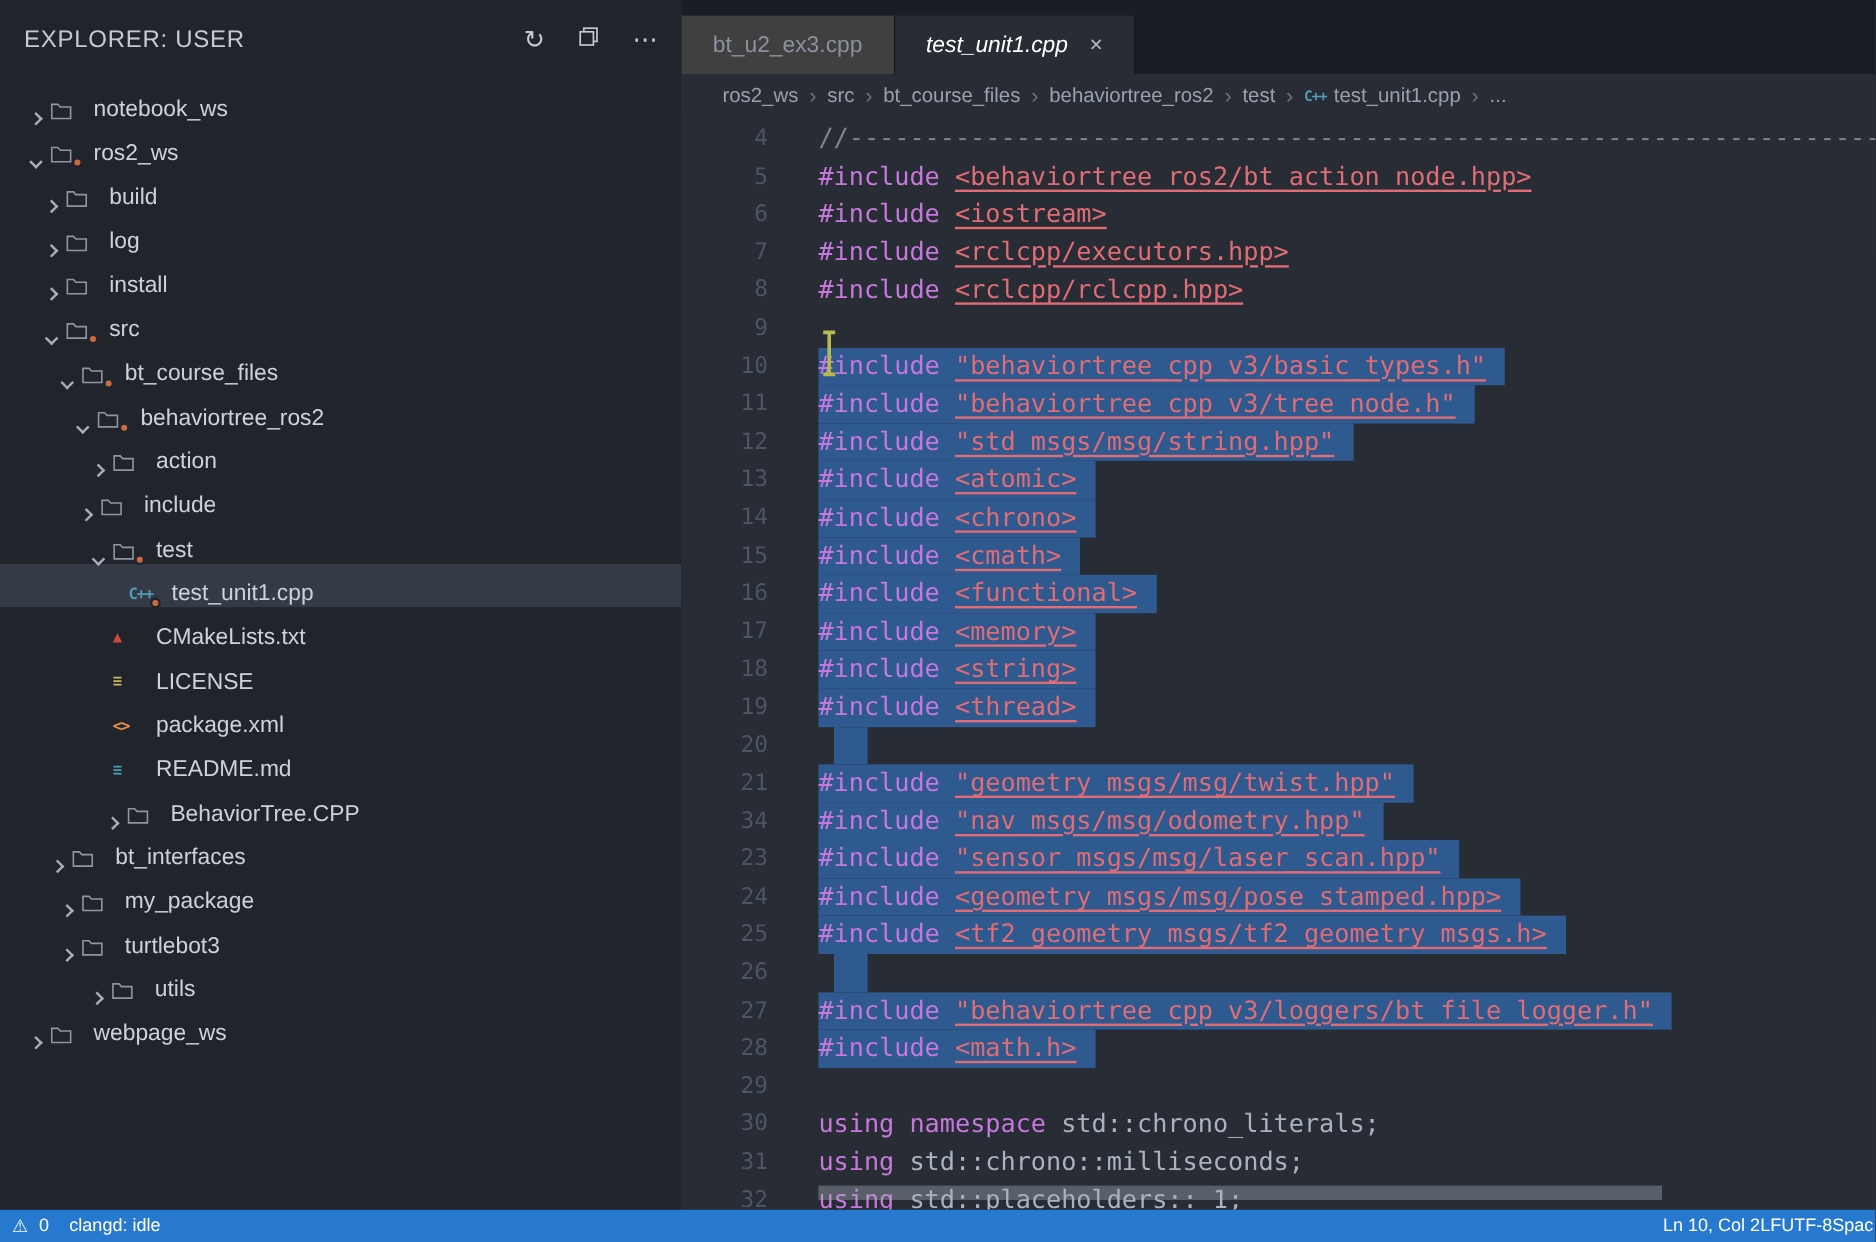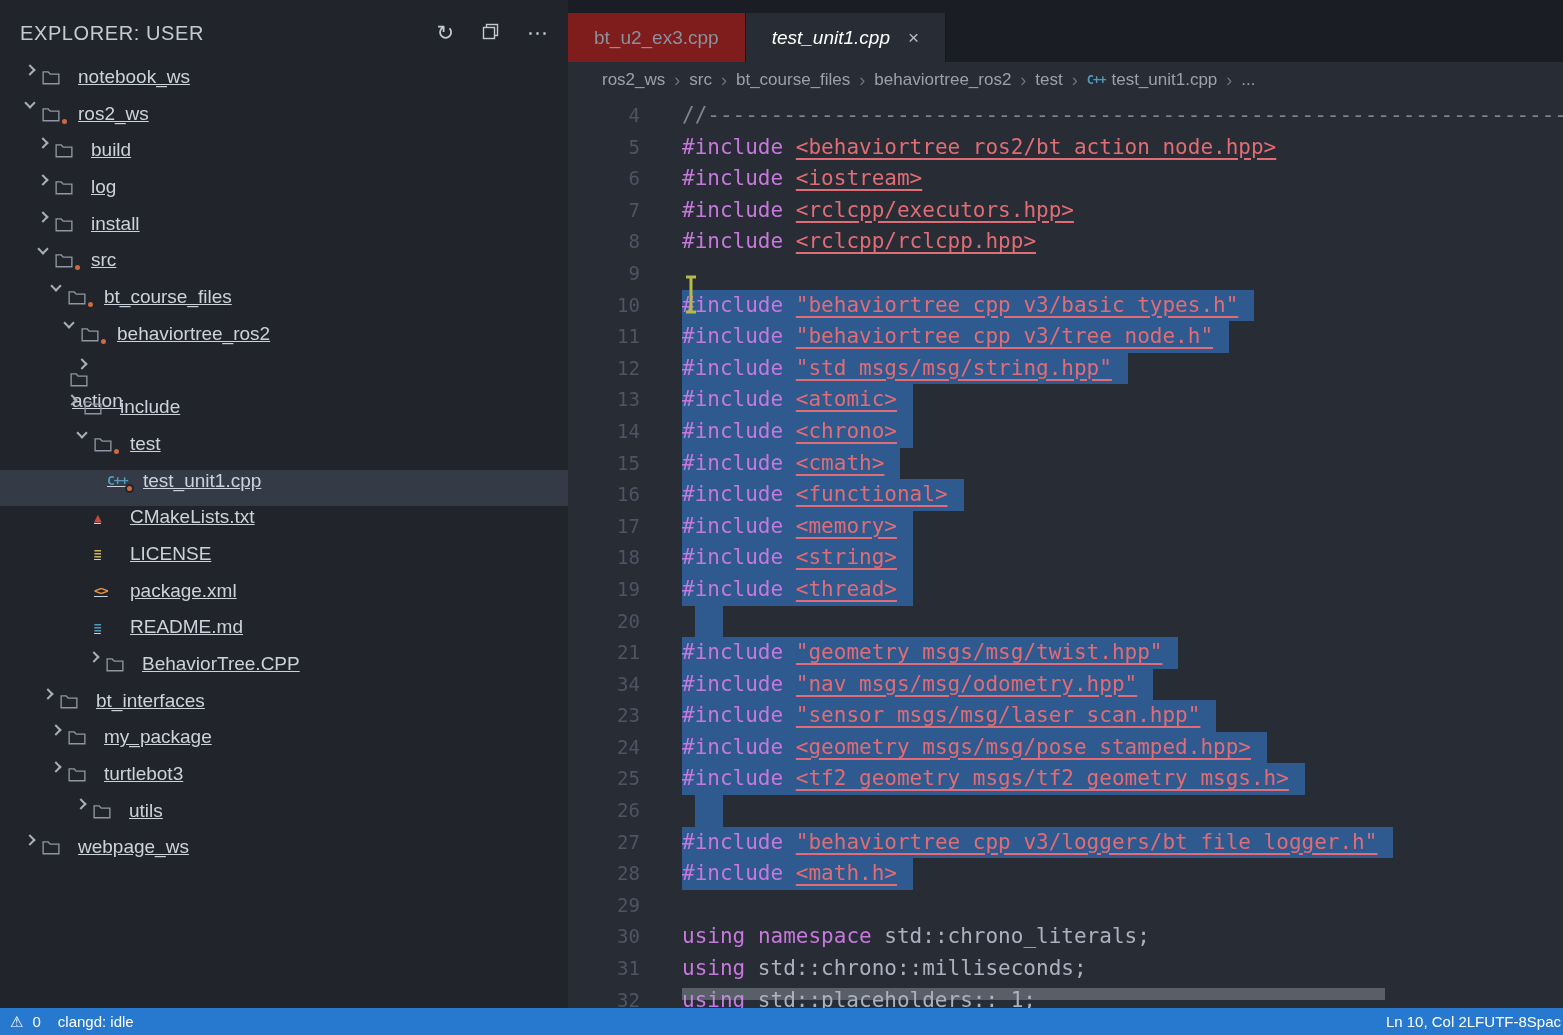--- a/index.html
+++ b/index.html
@@ -7,36 +7,36 @@
               font-family:"Liberation Sans", sans-serif; }
   .app { display:flex; width:1563px; height:1008px; }
 
   
   .sidebar { width:568px; flex:none; background:#21252b; overflow:hidden; }
   .ex-header { height:66px; display:flex; align-items:center; justify-content:space-between; padding:0 20px; }
   .ex-title { font-size:20px; letter-spacing:.6px; color:#c3cad4; }
   .ex-actions { display:flex; align-items:center; gap:28px; color:#c3cad4; }
   .ex-actions .glyph { font-size:21px; cursor:pointer; }
   .tree { width:100%; }
-  .row { display:flex; align-items:flex-start; height:36.7px; font-size:19px; color:#ccd2dc; cursor:pointer; white-space:nowrap;text-decoration:underline; }
+  .row { display:flex; align-items:flex-end; height:36.7px; font-size:19px; color:#ccd2dc; cursor:pointer; white-space:nowrap; }
   .row.selected { background:#343b46; }
   .chevbox { width:24px; flex:none; display:flex; justify-content:center; }
   .chev { width:8px; height:8px; border-right:2px solid #a7aeb9; border-bottom:2px solid #a7aeb9; display:inline-block; }
   .chev.right { transform:rotate(-45deg); }
   .chev.down  { transform:rotate(45deg); margin-top:-4px; }
   .icon-wrap { position:relative; width:27px; height:22px; flex:none; display:flex; align-items:center; margin-right:7px; }
   .dot { position:absolute; right:0px; bottom:-1px; width:9px; height:9px; border-radius:50%;
          background:#cf6a3f; border:2px solid #21252b; }
   .fglyph { font-family:"DejaVu Sans Mono", monospace; font-weight:bold; font-size:13px; letter-spacing:-1px; }
   .rlabel { margin-left:2px; }
 
   
   .editor { flex:1; display:flex; flex-direction:column; background:#282c34; min-width:0; }
   .tabbar { height:62px; flex:none; background:#1a1e24; display:flex; align-items:flex-end; }
-  .tab { height:49px; display:flex; align-items:center; padding:0 26px; background:#7f1d1d;
+  .tab { height:49px; display:flex; align-items:center; padding:0 26px; background:#404040;
          color:#8a919d; font-size:19px; border-right:1px solid #14171c; cursor:pointer; }
   .tab.active { background:#282c34; color:#ffffff; }
   .tab-label.italic { font-style:italic; }
   .tab-close { margin-left:18px; font-size:19px; color:#b6bcc6; cursor:pointer; }
 
   .breadcrumbs { height:36px; flex:none; display:flex; align-items:center; padding-left:34px;
                  gap:9px; font-size:17px; color:#9aa1ad; background:#282c34; white-space:nowrap; overflow:hidden; }
   .bc-sep { color:#6d7480; font-size:18px; }
   .bc-item { display:flex; align-items:center; gap:6px; cursor:pointer; }
   .bc-cpp { font-family:"DejaVu Sans Mono", monospace; font-weight:bold; font-size:12px; letter-spacing:-1px; }
@@ -170,21 +170,21 @@
             <i class="chev down"></i>
           </span>
           <span class="icon-wrap">
             <svg width="18" height="16" viewBox="0 0 16 14">
               <path d="M1 2.5 h4.5 l1.8 2 H15 v8.5 H1 z" fill="none" stroke="#8f96a3" stroke-width="1.2"></path>
             </svg>
             <span class="dot"></span>
           </span>
           <span class="rlabel">behaviortree_ros2</span>
         </div>
-        <div class="row" style="padding-left: 70px; flex-direction: column;">
+        <div class="row" style="padding-left: 70px;">
           <span class="chevbox">
             <i class="chev right"></i>
           </span>
           <span class="icon-wrap">
             <svg width="18" height="16" viewBox="0 0 16 14">
               <path d="M1 2.5 h4.5 l1.8 2 H15 v8.5 H1 z" fill="none" stroke="#8f96a3" stroke-width="1.2"></path>
             </svg>
           </span>
           <span class="rlabel">action</span>
         </div>

